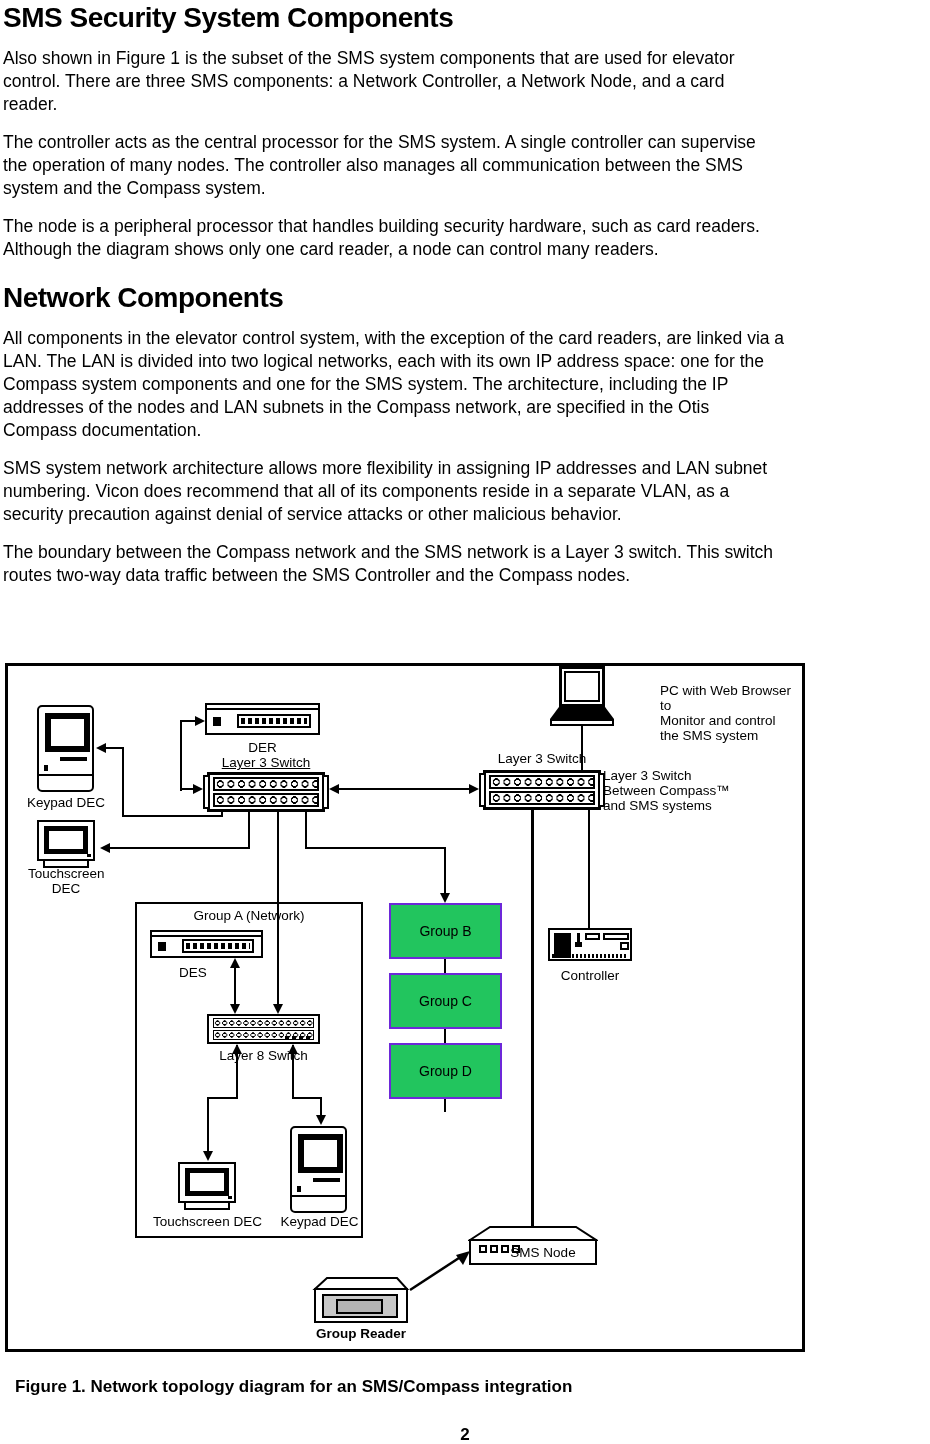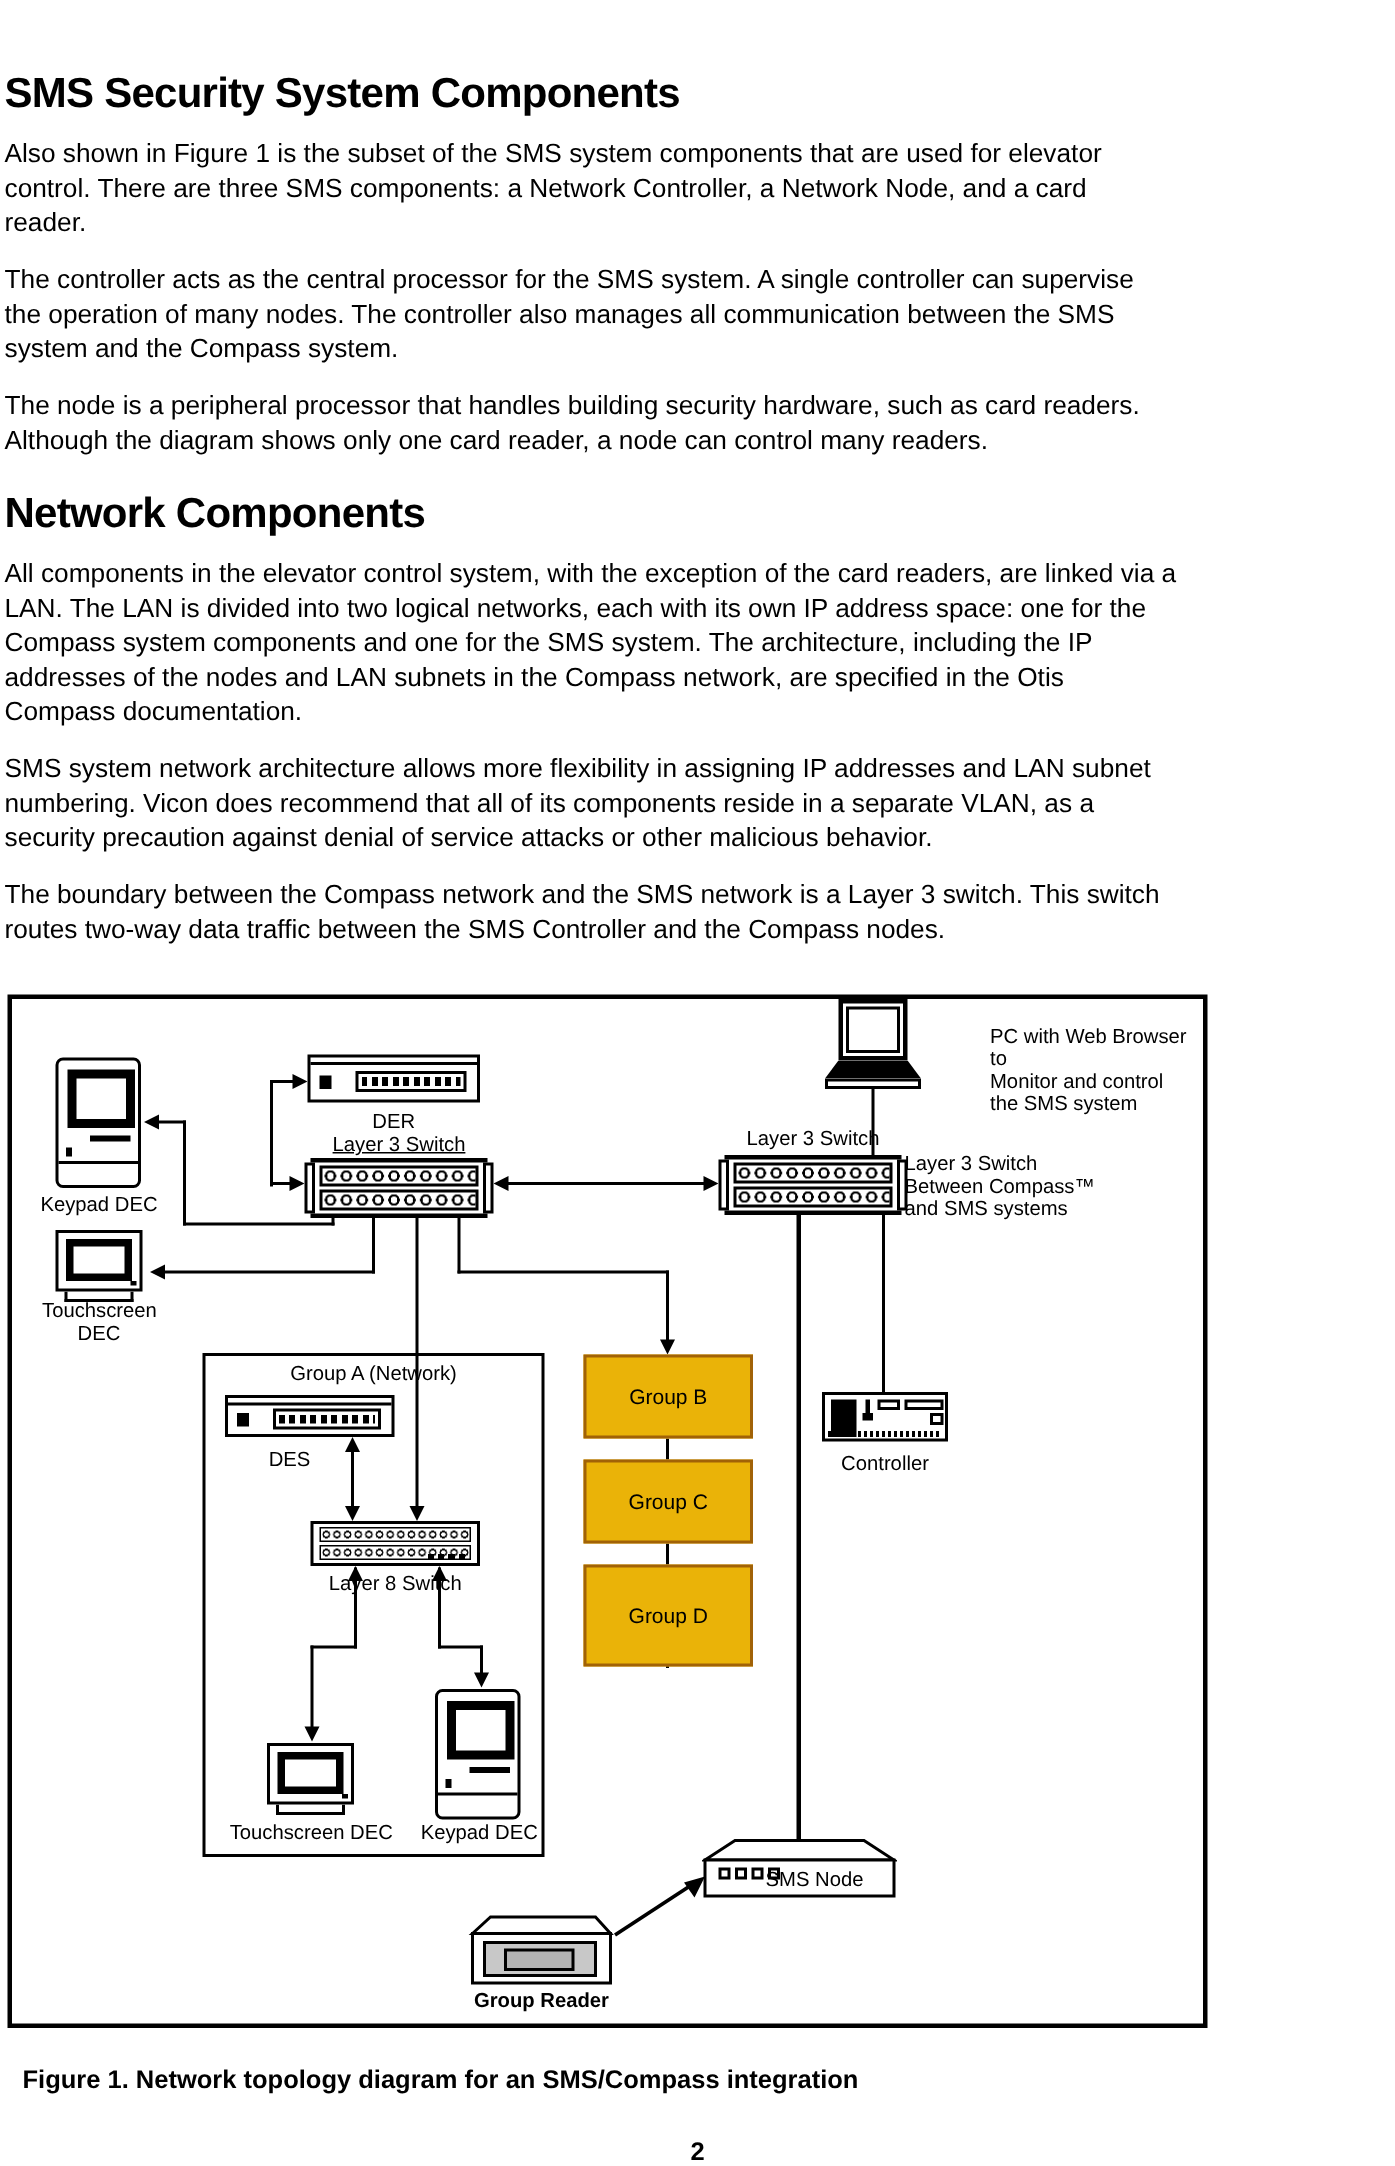--- a/index.html
+++ b/index.html
@@ -1,21 +1,21 @@
 <!DOCTYPE html>
 <html><head>
 <meta charset="utf-8">
 <style>
   * { box-sizing: border-box; margin: 0; padding: 0; }
   html,body { background:#fff; }
   .page {
     position: relative; width: 930px; height: 1444px; background:#fff;
     font-family: "Liberation Sans", sans-serif; color:#000; overflow: hidden;
   }
-  .textcol { position:absolute; left:3px; top:2px; width:924px;margin-top:44px; }
+  .textcol { position:absolute; left:3px; top:2px; width:924px; }
   h1.h { font-size:28px; font-weight:bold; letter-spacing:-0.5px; margin:0 0 13px 0; }
   h2.h { font-size:28px; font-weight:bold; letter-spacing:-0.5px; margin:21px 0 13px 0; }
   .para { font-size:17.5px; line-height:23px; margin:0 0 15px 0; white-space:pre-line; }
 
   
   .diagram { position:absolute; left:5px; top:663px; width:800px; height:689px; font-size:13.5px; }
   .dborder { position:absolute; inset:0; border:3px solid #000; }
   .abs { position:absolute; }
   .lbl { position:absolute; white-space:pre-line; line-height:15px; }
   .ctr { text-align:center; }
@@ -74,21 +74,21 @@
   .pcbox { position:absolute; width:84px; height:33px; border:2px solid #000; background:#fff; }
   .pc-black { position:absolute; left:4px; top:3px; width:17px; height:25px; background:#000; }
   .pc-pole { position:absolute; left:27px; top:3px; width:3px; height:12px; background:#000; }
   .pc-poleb { position:absolute; left:25px; top:12px; width:7px; height:5px; background:#000; }
   .pc-slot1 { position:absolute; left:35px; top:3px; width:15px; height:7px; border:2px solid #000; }
   .pc-slot2 { position:absolute; left:53px; top:3px; width:26px; height:7px; border:2px solid #000; }
   .pc-sq { position:absolute; left:70px; top:12px; width:9px; height:8px; border:2px solid #000; }
   .pc-hatch { position:absolute; left:2px; right:2px; bottom:1px; height:4px;
     background: repeating-linear-gradient(90deg, #000 0 2px, transparent 2px 4px); }
 
-  .groupbox { position:absolute; width:113px; border:2px solid #a16207; background:#eab308;
+  .groupbox { position:absolute; width:113px; border:2px solid #6d28d9; background:#22c55e;
     display:flex; align-items:center; justify-content:center; font-size:14px; }
   .caption { position:absolute; left:15px; top:1377px; font-size:17px; font-weight:bold; }
   .pagenum { position:absolute; left:0; top:1425px; width:930px; text-align:center; font-size:17px; font-weight:bold; }
   .underline { text-decoration: underline; }
   .bold { font-weight:bold; }
 </style>
 </head>
 <body>
 
 <div class="page">
@@ -267,21 +267,21 @@
       <div class="mac-div"></div>
     </div>
     <div class="lbl ctr" style="left:262px; top:551px; width:105px;">Keypad DEC</div>
 
     <div class="groupbox" style="left:384px; top:240px; height:56px;">
       <span>Group B</span>
     </div>
     <div class="groupbox" style="left:384px; top:310px; height:56px;">
       <span>Group C</span>
     </div>
-    <div class="groupbox" style="left:384px; top:380px; height:68px;">
+    <div class="groupbox" style="left:384px; top:380px; height:56px;">
       <span>Group D</span>
     </div>
 
     <div class="pcbox" style="left:543px; top:265px;">
       <div class="pc-black"></div>
       <div class="pc-pole"></div>
       <div class="pc-poleb"></div>
       <div class="pc-slot1"></div>
       <div class="pc-slot2"></div>
       <div class="pc-sq"></div>

